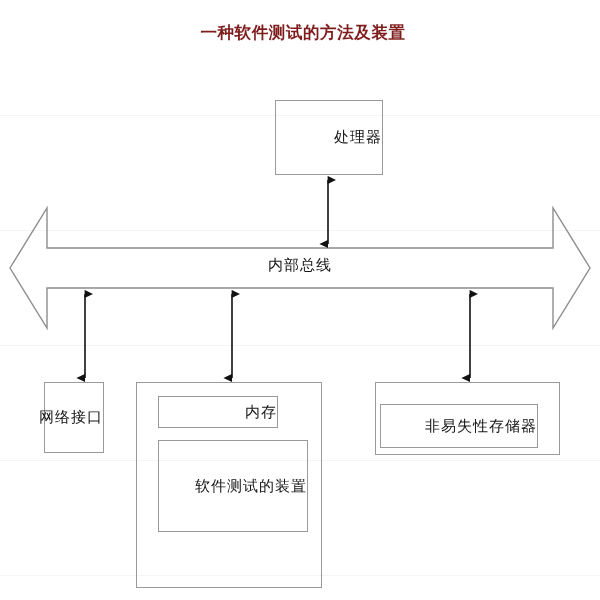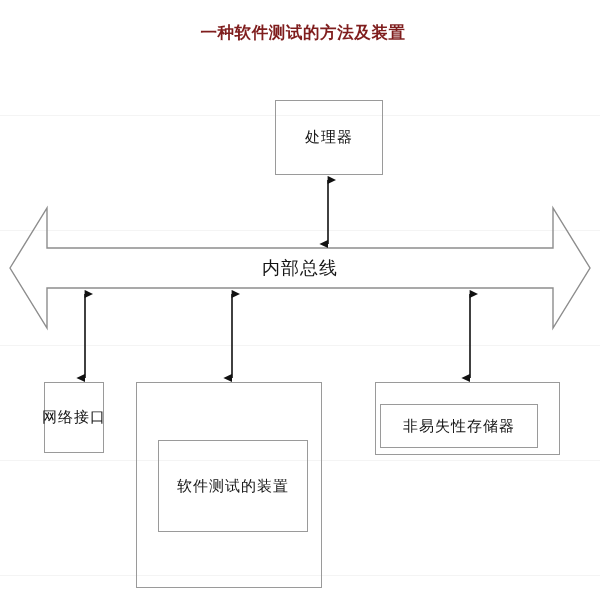--- a/index.html
+++ b/index.html
@@ -38,21 +38,21 @@
     width: 600px;
     height: 600px;
   }
   .node-box {
     position: absolute;
     box-sizing: border-box;
     background: transparent;
     border: 1px solid #9a9a9a;
     display: flex;
     align-items: center;
-    justify-content: center;
+    justify-content: flex-end;
   }
   .node-label {
     font-size: 15px;
     color: #141414;
     white-space: nowrap;
     letter-spacing: 1px;
   }
   #processor-box {
     left: 275px;
     top: 100px;
@@ -96,21 +96,21 @@
     top: 404px;
     width: 158px;
     height: 44px;
   }
   #bus-label {
     position: absolute;
     left: 0;
     top: 256px;
     width: 600px;
     text-align: center;
-    font-size: 18px;
+    font-size: 15px;
     color: #141414;
     letter-spacing: 1px;
     white-space: nowrap;
   }
   .bg-rule {
     position: absolute;
     left: 0;
     width: 600px;
     height: 1px;
     background: #f4f4f4;
@@ -165,20 +165,23 @@
   <div class="node-box" id="processor-box">
     <span class="node-label">处理器</span>
   </div>
 
   <div class="node-box" id="network-interface-box">
     <span class="node-label">网络接口</span>
   </div>
 
   <div class="node-box" id="memory-container-box"></div>
 
+  <div class="node-box" id="memory-box">
+    <span class="node-label">内存</span>
+  </div>
 
   <div class="node-box" id="test-apparatus-box">
     <span class="node-label">软件测试的装置</span>
   </div>
 
   <div class="node-box" id="nvmem-outer-box"></div>
 
   <div class="node-box" id="nvmem-box">
     <span class="node-label">非易失性存储器</span>
   </div>

